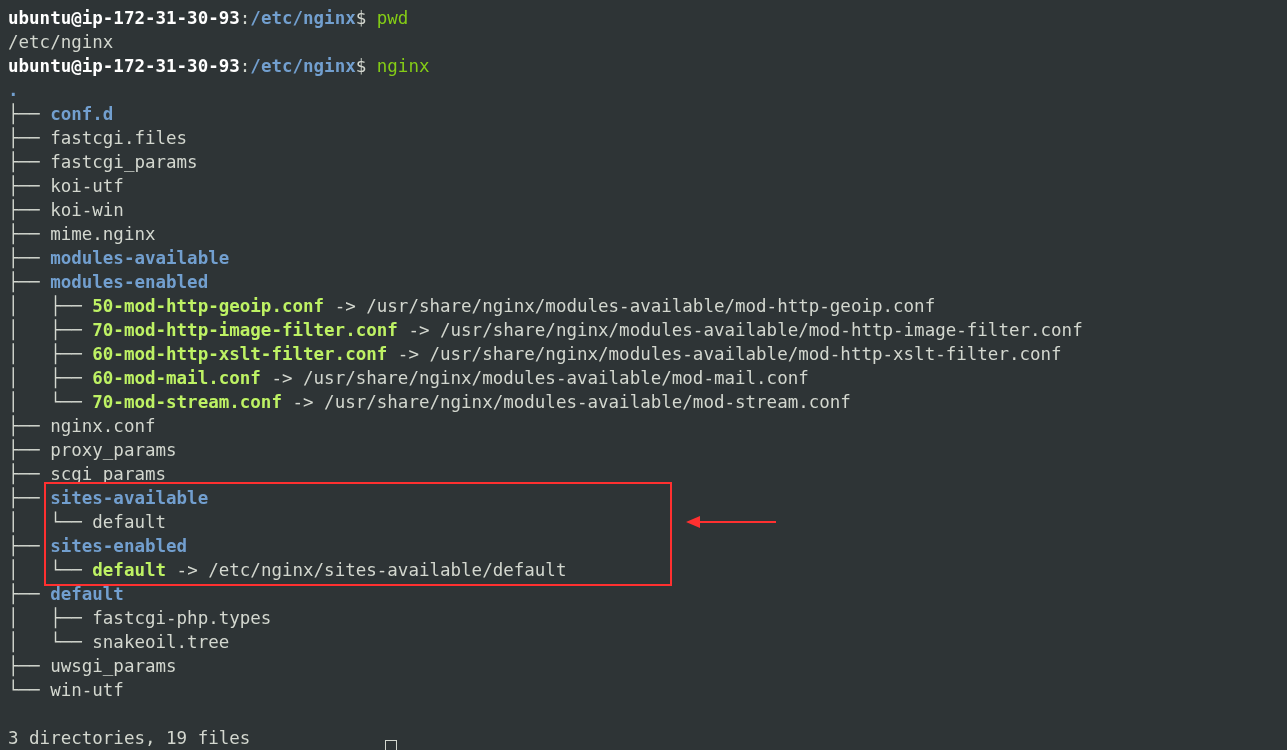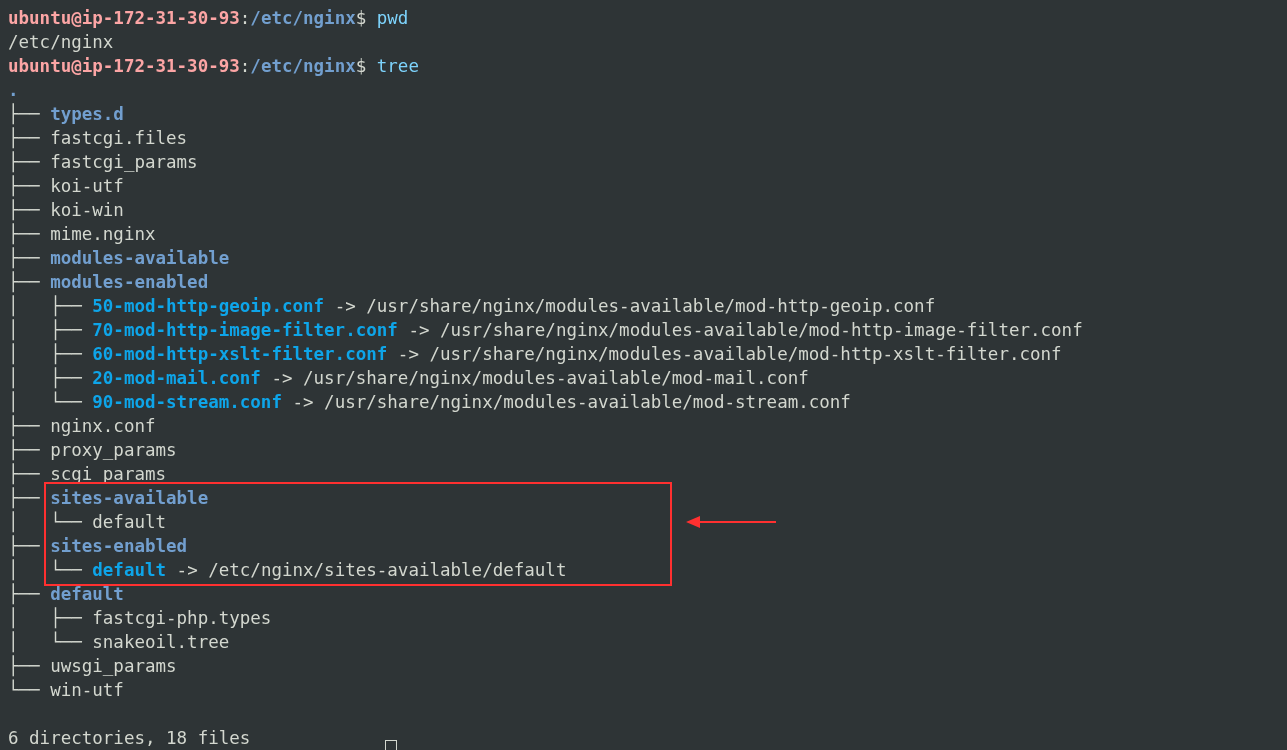--- a/index.html
+++ b/index.html
@@ -11,25 +11,25 @@
     font-family: "DejaVu Sans Mono", "Liberation Mono", monospace;
     font-size: 17.5px;
     line-height: 24px;
     color: #d3d7cf;
     overflow: hidden;
   }
   .terminal {
     padding: 6px 8px 0 8px;
     white-space: pre;
   }
-  .user { color: #fca5a5; font-weight: bold; }
+  .user { color: #ffffff; font-weight: bold; }
   .path { color: #729fcf; font-weight: bold; }
-  .cmd  { color: #7dd3fc; }
+  .cmd  { color: #84cc16; }
   .dir  { color: #729fcf; font-weight: bold; }
-  .link { color: #0ea5e9; font-weight: bold; text-align: center; }
+  .link { color: #bef264; font-weight: bold; text-align: center; }
   .plain{ color: #d3d7cf; }
   .tree { color: #d3d7cf; }
 
   .highlight-box {
     position: absolute;
     border: 2px solid #ff3030;
     pointer-events: none;
   }
   .arrow {
     position: absolute;
@@ -53,48 +53,48 @@
     width: 10px;
     height: 18px;
     border: 1px solid #d3d7cf;
   }
 </style>
 </head>
 <body>
 
 <div class="terminal"><span><span class="user">ubuntu@ip-172-31-30-93</span><span class="plain">:</span><span class="path">/etc/nginx</span><span class="plain">$ </span><span class="cmd">pwd</span></span>
 <span class="plain">/etc/nginx</span>
-<span><span class="user">ubuntu@ip-172-31-30-93</span><span class="plain">:</span><span class="path">/etc/nginx</span><span class="plain">$ </span><span class="cmd">tree</span></span>
+<span><span class="user">ubuntu@ip-172-31-30-93</span><span class="plain">:</span><span class="path">/etc/nginx</span><span class="plain">$ </span><span class="cmd">nginx</span></span>
 <span class="dir">.</span>
-<span class="tree">├── </span><span class="dir">types.d</span>
+<span class="tree">├── </span><span class="dir">conf.d</span>
 <span class="tree">├── </span><span class="plain">fastcgi.files</span>
 <span class="tree">├── </span><span class="plain">fastcgi_params</span>
 <span class="tree">├── </span><span class="plain">koi-utf</span>
 <span class="tree">├── </span><span class="plain">koi-win</span>
 <span class="tree">├── </span><span class="plain">mime.nginx</span>
 <span class="tree">├── </span><span class="dir">modules-available</span>
 <span class="tree">├── </span><span class="dir">modules-enabled</span>
 <span class="tree">│   ├── </span><span class="link">50-mod-http-geoip.conf</span><span class="plain"> -&gt; /usr/share/nginx/modules-available/mod-http-geoip.conf</span>
 <span class="tree">│   ├── </span><span class="link">70-mod-http-image-filter.conf</span><span class="plain"> -&gt; /usr/share/nginx/modules-available/mod-http-image-filter.conf</span>
 <span class="tree">│   ├── </span><span class="link">60-mod-http-xslt-filter.conf</span><span class="plain"> -&gt; /usr/share/nginx/modules-available/mod-http-xslt-filter.conf</span>
-<span class="tree">│   ├── </span><span class="link">20-mod-mail.conf</span><span class="plain"> -&gt; /usr/share/nginx/modules-available/mod-mail.conf</span>
-<span class="tree">│   └── </span><span class="link">90-mod-stream.conf</span><span class="plain"> -&gt; /usr/share/nginx/modules-available/mod-stream.conf</span>
+<span class="tree">│   ├── </span><span class="link">60-mod-mail.conf</span><span class="plain"> -&gt; /usr/share/nginx/modules-available/mod-mail.conf</span>
+<span class="tree">│   └── </span><span class="link">70-mod-stream.conf</span><span class="plain"> -&gt; /usr/share/nginx/modules-available/mod-stream.conf</span>
 <span class="tree">├── </span><span class="plain">nginx.conf</span>
 <span class="tree">├── </span><span class="plain">proxy_params</span>
 <span class="tree">├── </span><span class="plain">scgi_params</span>
 <span class="tree">├── </span><span class="dir">sites-available</span>
 <span class="tree">│   └── </span><span class="plain">default</span>
 <span class="tree">├── </span><span class="dir">sites-enabled</span>
 <span class="tree">│   └── </span><span class="link">default</span><span class="plain"> -&gt; /etc/nginx/sites-available/default</span>
 <span class="tree">├── </span><span class="dir">default</span>
 <span class="tree">│   ├── </span><span class="plain">fastcgi-php.types</span>
 <span class="tree">│   └── </span><span class="plain">snakeoil.tree</span>
 <span class="tree">├── </span><span class="plain">uwsgi_params</span>
 <span class="tree">└── </span><span class="plain">win-utf</span>
 <span class="plain"></span>
-<span class="plain">6 directories, 18 files</span></div>
+<span class="plain">3 directories, 19 files</span></div>
 
 <div id="hl" class="highlight-box" style="left: 44px; top: 482px; width: 624px; height: 100px;"></div>
 <div id="arrow" class="arrow" style="left: 686px; top: 516px;">
   <div class="arrow-head" style="left: 0px; top: 0px;"></div>
   <div class="arrow-line" style="left: 12px; top: 5px; width: 78px;"></div>
 </div>
 <div id="cursor" class="cursor" style="left: 385px; top: 740px;"></div>
 
 </body></html>

